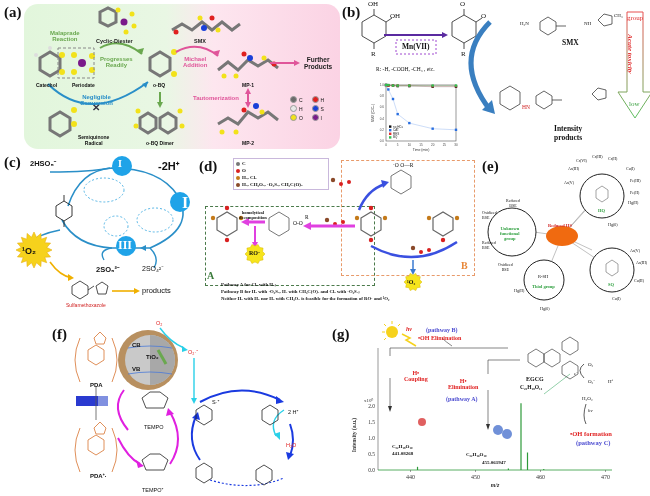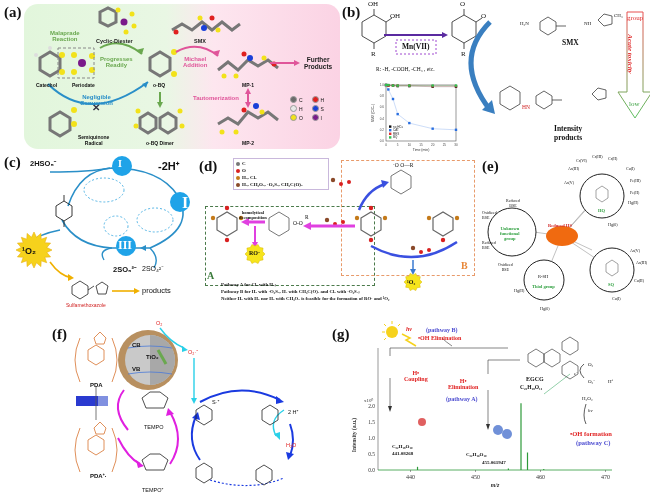--- a/index.html
+++ b/index.html
@@ -305,21 +305,21 @@
     <polygon points="72,136 80,131 88,136 88,144 80,149 72,144" fill="none" stroke="#222" stroke-width="0.8"></polygon>
     <line x1="88" y1="140" x2="94" y2="136" stroke="#222" stroke-width="0.8"></line>
     <polygon points="96,136 102,132 108,136 106,144 98,144" fill="none" stroke="#222" stroke-width="0.8"></polygon>
   </svg>
   <div class="abs sans" style="left:30px;top:8px;font-size:7.5px;font-weight:bold;">2HSO₅⁻</div>
   <div class="abs sans" style="left:158px;top:8px;font-size:11px;font-weight:bold;">-2H⁺</div>
   <div class="abs serif-t" style="left:118px;top:8px;font-size:10px;font-weight:bold;color:#fff;">I</div>
   <div class="abs serif-t" style="left:174px;top:44px;font-size:16px;font-weight:bold;color:#fff;margin-left:8px;">II</div>
   <div class="abs serif-t" style="left:118px;top:88px;font-size:12px;font-weight:bold;color:#fff;">III</div>
   <div class="abs sans" style="left:22px;top:96px;font-size:9px;font-weight:bold;">¹O₂</div>
-  <div class="abs sans" style="left:96px;top:114px;font-size:7.5px;font-weight:bold;margin-left:17px;">2SO₅²⁻</div>
+  <div class="abs sans" style="left:96px;top:114px;font-size:7.5px;font-weight:bold;">2SO₅²⁻</div>
   <div class="abs sans" style="left:142px;top:114px;font-size:7px;">2SO₄²⁻</div>
   <div class="abs sans" style="left:66px;top:152px;font-size:5px;color:#d02020;">Sulfamethoxazole</div>
   <div class="abs sans" style="left:142px;top:136px;font-size:7.5px;">products</div>
 </div>
 
 <div class="abs" style="left:195px;top:150px;width:285px;height:170px;">
   <div class="plabel" style="left:4px;top:8px;">(d)</div>
   <div id="d-legend" class="abs" style="left:38px;top:8px;width:96px;border:1px solid #c9b8dc;padding:1px 2px;">
       <div style="display: flex; align-items: center; gap: 2px; font: bold 5px / 7px &quot;Liberation Serif&quot;, serif;">
         <span style="width: 4px; height: 4px; border-radius: 50%; background: rgb(119, 119, 119); display: inline-block;"></span>

